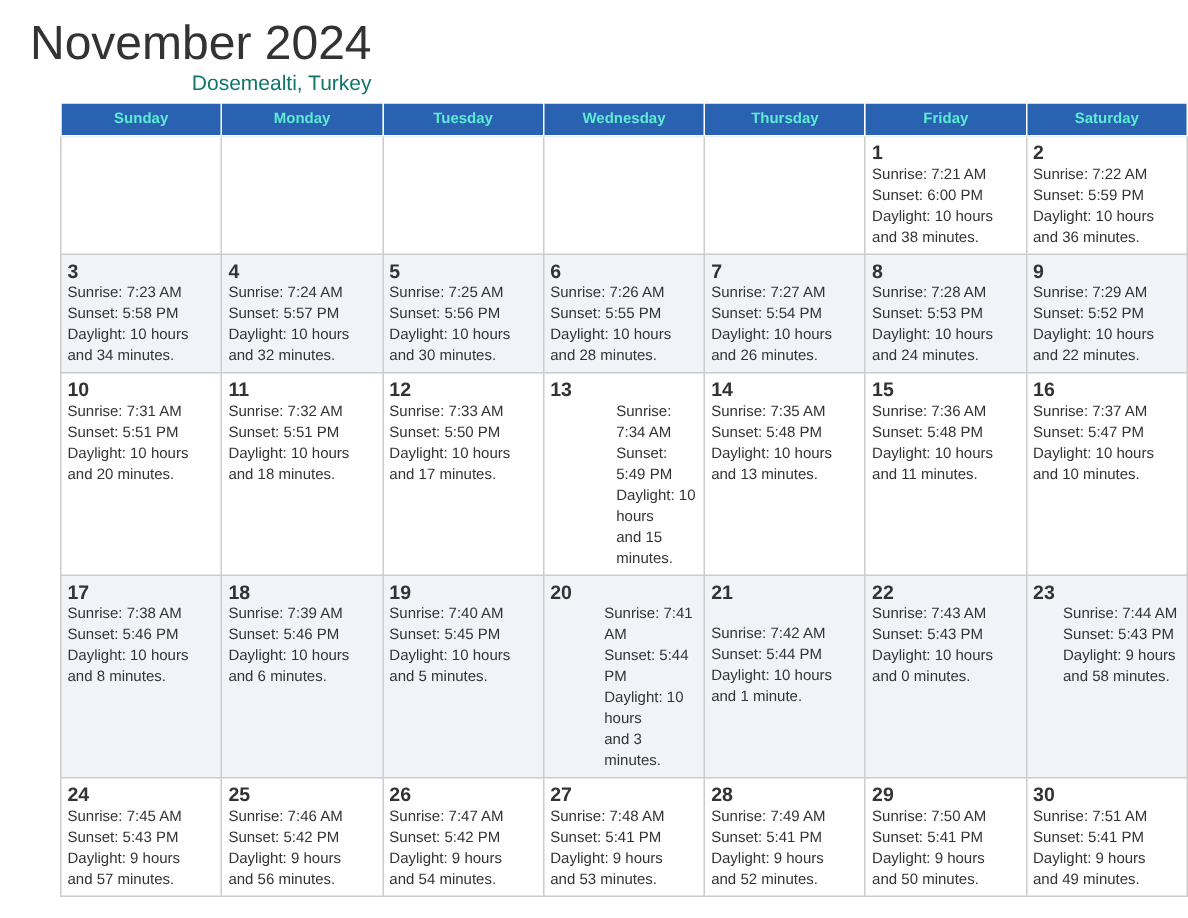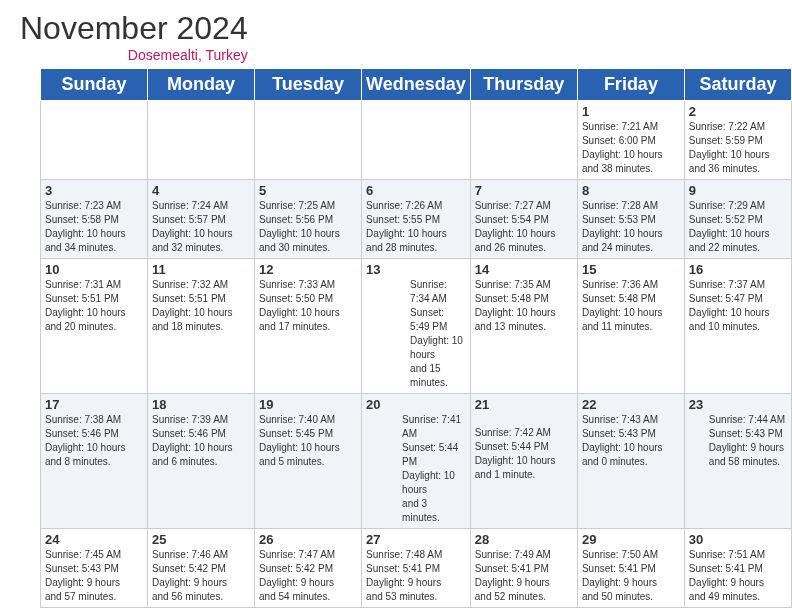--- a/index.html
+++ b/index.html
@@ -2,24 +2,24 @@
 <html><head>
   <meta charset="utf-8">
   <style>
     * { box-sizing: border-box; margin: 0; padding: 0; }
     body { font-family: Arial, sans-serif; background: #fff; width: 792px; height: 612px; overflow: hidden; }
 
     .header { padding: 10px 20px 5px 20px; display: flex; justify-content: space-between; align-items: flex-start; }
     .logo { display: flex; align-items: center; }
     .title-area { text-align: right; }
     .month-title { font-size: 32px; color: #333; font-weight: normal; }
-    .location { font-size: 14px; color: #be185d; }
+    .location { font-size: 14px; color: #0f766e; }
 
     .calendar { width: 100%; border-collapse: collapse; }
-    .calendar th { background: #2962b0; color: #ffffff; text-align: center; padding: 5px 4px; font-size: 18px; border: 1px solid #fff; }
+    .calendar th { background: #2962b0; color: #5eead4; text-align: center; padding: 5px 4px; font-size: 10px; border: 1px solid #fff; }
     .calendar td { border: 1px solid #ccc; vertical-align: top; padding: 3px 4px; font-size: 10.5px; color: #333; width: calc(100%/7); min-height: 75px; background: #fff; }
     .calendar td.alt-row { background: #f0f4f8; }
     .day-num { font-size: 13px; font-weight: bold; margin-bottom: 1px; }
     .day-info { font-size: 10px; line-height: 1.4; color: #333; }
     .empty { background: #fff; }
 
     table { width: 752px; margin: 0 20px; border-collapse: collapse; }
     .wrapper { padding: 0 20px; }
   </style>
 </head>

